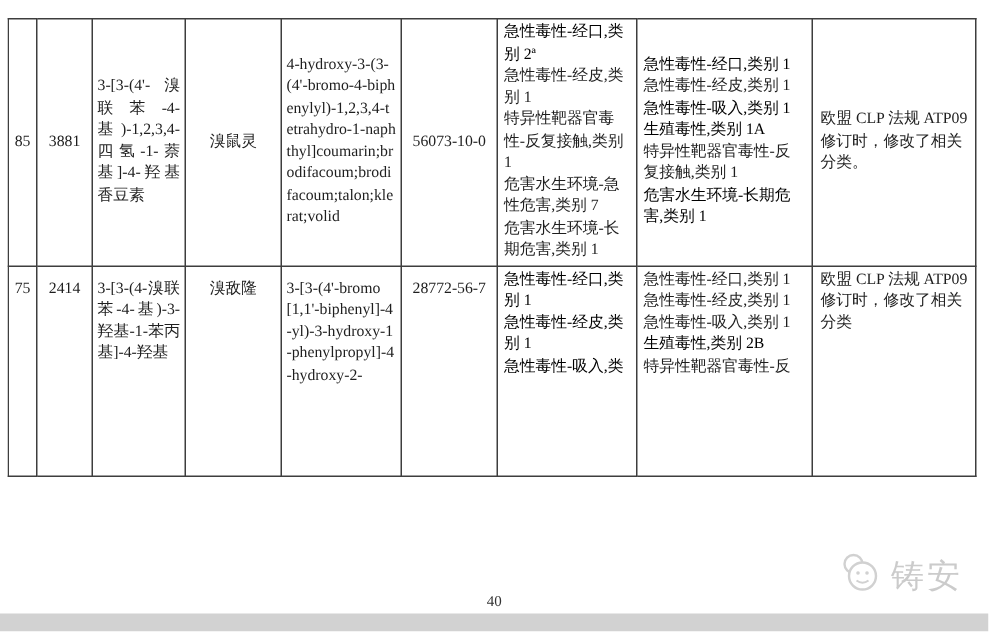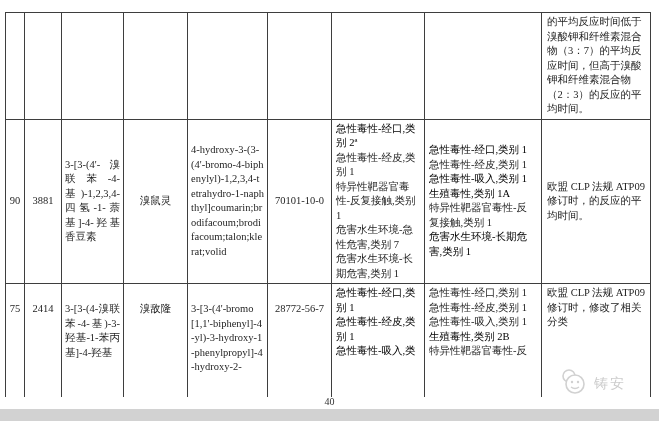--- a/index.html
+++ b/index.html
@@ -11,21 +11,21 @@
   }
   .page { position:absolute; inset:0; background:#fff; }
   .table-clip {
     position:absolute; left:5px; top:12px; width:647px; height:385px;
     overflow:hidden;
   }
   table {
     border-collapse:collapse; table-layout:fixed; width:645px;
     font-size:10.5px; line-height:14.5px;
   }
-  td, th { border:1px solid #3e3e3e; vertical-align:middle; padding:18px 3px; overflow:hidden; }
+  td, th { border:1px solid #3e3e3e; vertical-align:middle; padding:8px 3px; overflow:hidden; }
   th { font-weight:bold; font-size:11px; text-align:center; height:45px; line-height:13px; padding:1px; }
   tr.r-partial td { height:103px; vertical-align:top; }
   tr.r-74 td { height:158px; }
   tr.r-75 td { height:140px; vertical-align:top; }
   td.center { text-align:center; }
   td.name { text-align:justify;margin-left:30px; }
   td.english { word-break:break-all; text-align:left; }
   td.hazard { text-align:left; padding:2px 4px; }
   td.reason { text-align:left; padding:2px 5px; }
   .hz { margin:0; }
@@ -36,21 +36,21 @@
   }
   .footer-bar {
     position:absolute; left:0; bottom:0; width:659px; height:12px;
     background:#d2d2d2;
   }
   .watermark {
     position:absolute; left:556px; top:366px; width:100px; height:36px;
     display:flex; align-items:center; gap:4px; pointer-events:none; opacity:.85;
   }
   .watermark .wm-text {
-    font-size:14px; color:#c3c3c3; letter-spacing:2px;
+    font-size:22px; color:#c3c3c3; letter-spacing:2px;
     font-family:"Liberation Sans","DejaVu Sans",sans-serif;
   }
 </style>
 </head>
 <body>
 
 <div class="page">
 
   <div class="table-clip">
     <table>
@@ -60,55 +60,44 @@
           <col style="width:62px">
         <col style="width:64px">
           <col style="width:80px">
           <col style="width:64px">
         <col style="width:93px">
           <col style="width:117px">
           <col style="width:109px">
       </colgroup>
       <tbody>
 
-      <tr class="r-partial">
-        <td class="center"></td>
-        <td class="center"></td>
-        <td class="name"></td>
-        <td class="center"></td>
-        <td class="english"></td>
-        <td class="center"></td>
-        <td class="hazard"></td>
-        <td class="hazard"></td>
-        <td class="reason">的平均反应时间低于溴酸钾和纤维素混合物（3：7）的平均反应时间，但高于溴酸钾和纤维素混合物（2：3）的反应的平均时间。</td>
-      </tr>
 
       <tr class="r-74">
-        <td class="center">90</td>
+        <td class="center">85</td>
         <td class="center">3881</td>
         <td class="name">3-[3-(4'-溴联苯-4-基)-1,2,3,4-四氢-1-萘基]-4-羟基香豆素</td>
         <td class="center">溴鼠灵</td>
         <td class="english">4-hydroxy-3-(3-(4'-bromo-4-biphenylyl)-1,2,3,4-tetrahydro-1-naphthyl]coumarin;brodifacoum;brodifacoum;talon;klerat;volid</td>
-        <td class="center">70101-10-0</td>
+        <td class="center">56073-10-0</td>
         <td class="hazard">
           <div class="hz b">急性毒性-经口,类别 2ª</div>
           <div class="hz">急性毒性-经皮,类别 1</div>
           <div class="hz">特异性靶器官毒性-反复接触,类别 1</div>
           <div class="hz">危害水生环境-急性危害,类别 7</div>
           <div class="hz">危害水生环境-长期危害,类别 1</div>
         </td>
         <td class="hazard">
           <div class="hz b">急性毒性-经口,类别 1</div>
           <div class="hz">急性毒性-经皮,类别 1</div>
           <div class="hz b">急性毒性-吸入,类别 1</div>
           <div class="hz b">生殖毒性,类别 1A</div>
           <div class="hz">特异性靶器官毒性-反复接触,类别 1</div>
           <div class="hz b">危害水生环境-长期危害,类别 1</div>
         </td>
-        <td class="reason">欧盟 CLP 法规 ATP09 修订时，的反应的平均时间。</td>
+        <td class="reason">欧盟 CLP 法规 ATP09 修订时，修改了相关分类。</td>
       </tr>
 
       <tr class="r-75">
         <td class="center">75</td>
         <td class="center">2414</td>
         <td class="name">3-[3-(4-溴联苯-4-基)-3-羟基-1-苯丙基]-4-羟基</td>
         <td class="center">溴敌隆</td>
         <td class="english">3-[3-(4'-bromo[1,1'-biphenyl]-4-yl)-3-hydroxy-1-phenylpropyl]-4-hydroxy-2-</td>
         <td class="center">28772-56-7</td>
         <td class="hazard">

